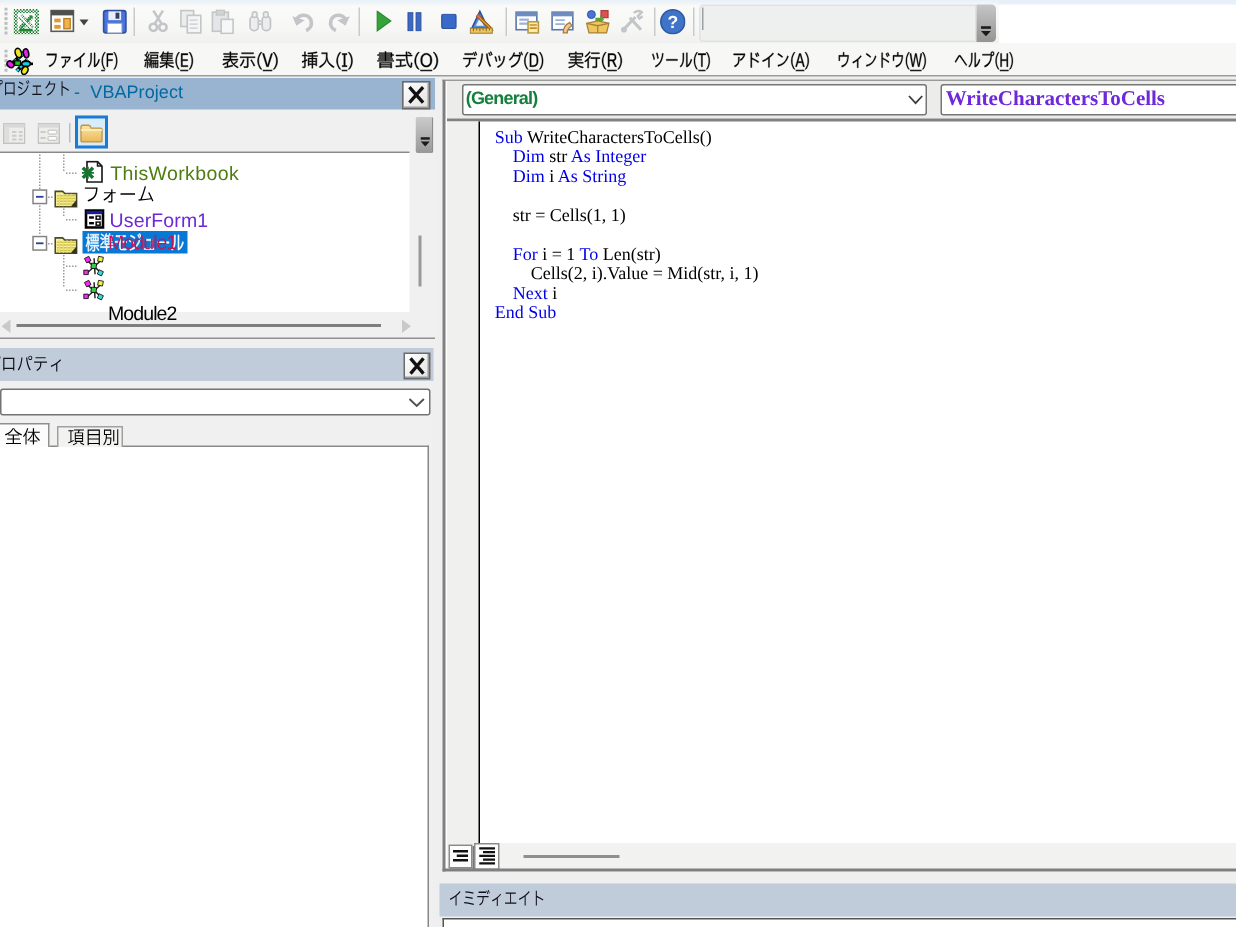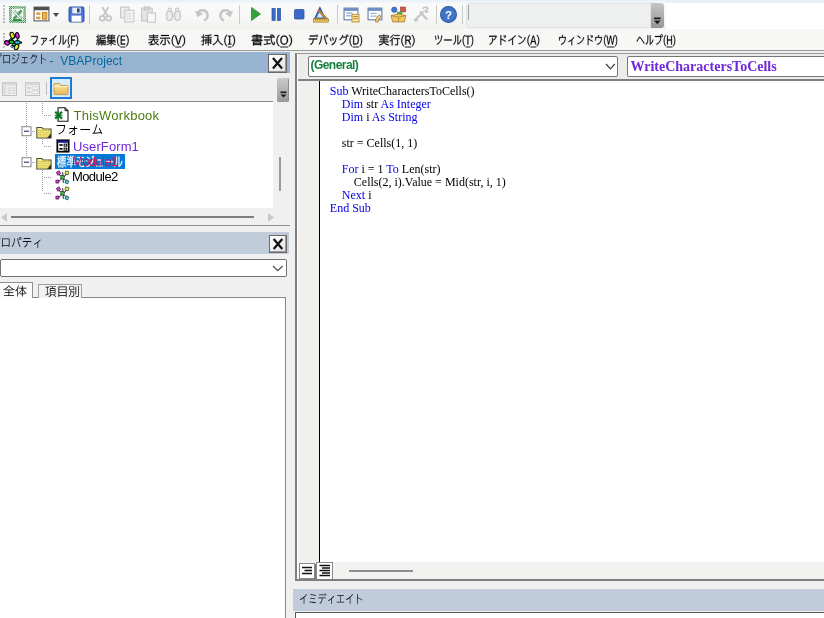--- a/index.html
+++ b/index.html
@@ -379,21 +379,21 @@
 <svg class="abs" style="left:55px;top:185.5px" width="15" height="15" viewBox="0 0 14 14">
     <g stroke="#222" stroke-width="0.9" fill="none">
       <path d="M2.5 11.5 L12 3 M3.5 4 L11 10.5 M7.2 2 L7.8 12"></path>
     </g>
     <path d="M1.2 2.2 l2.7 -1.4 l1.4 2.7 l-2.7 1.4 Z" fill="#ee30ee" stroke="#000" stroke-width="0.5"></path>
     <path d="M10 0.8 l3 0.6 l-0.6 3 l-3 -0.6 Z" fill="#f0f040" stroke="#000" stroke-width="0.5"></path>
     <path d="M0.8 9.4 l2.8 0 l0 2.8 l-2.8 0 Z" fill="#ee30ee" stroke="#000" stroke-width="0.5"></path>
     <path d="M10.4 9.2 l2.6 1.2 l-1.2 2.6 l-2.6 -1.2 Z" fill="#30e0e0" stroke="#000" stroke-width="0.5"></path>
     <path d="M5.6 5 l3.2 0.4 l-0.4 3.2 l-3.2 -0.4 Z" fill="#38cc48" stroke="#000" stroke-width="0.5"></path>
   </svg>
-<div class="abs" style="left:72px;top:169px;font-size:13px;color:#000;letter-spacing:-0.6px">Module2</div>
+<div class="abs" style="left:72px;top:201px;font-size:13px;color:#000;letter-spacing:-0.6px">Module2</div>
 <div class="abs" style="left:279px;top:157px;width:2px;height:34px;background:#9a9a9a"></div>
 <div class="abs" style="left:11px;top:215.5px;width:243px;height:2.6px;background:#7e7e7e"></div>
 <svg class="abs" style="left:266px;top:212px" width="10" height="11">
     <path d="M2 1 L8 5.5 L2 10 Z" fill="#c9c9c9"></path>
   </svg>
 <svg class="abs" style="left:0px;top:212px" width="8" height="11">
     <path d="M7 1 L1 5.5 L7 10 Z" fill="#c9c9c9"></path>
   </svg>
 <div class="abs" style="left:0;top:224.8px;width:290px;height:1.5px;background:#909090"></div>
 <div class="abs" style="left:0;top:232px;width:288.5px;height:386px;background:#f0f0f0"></div>

